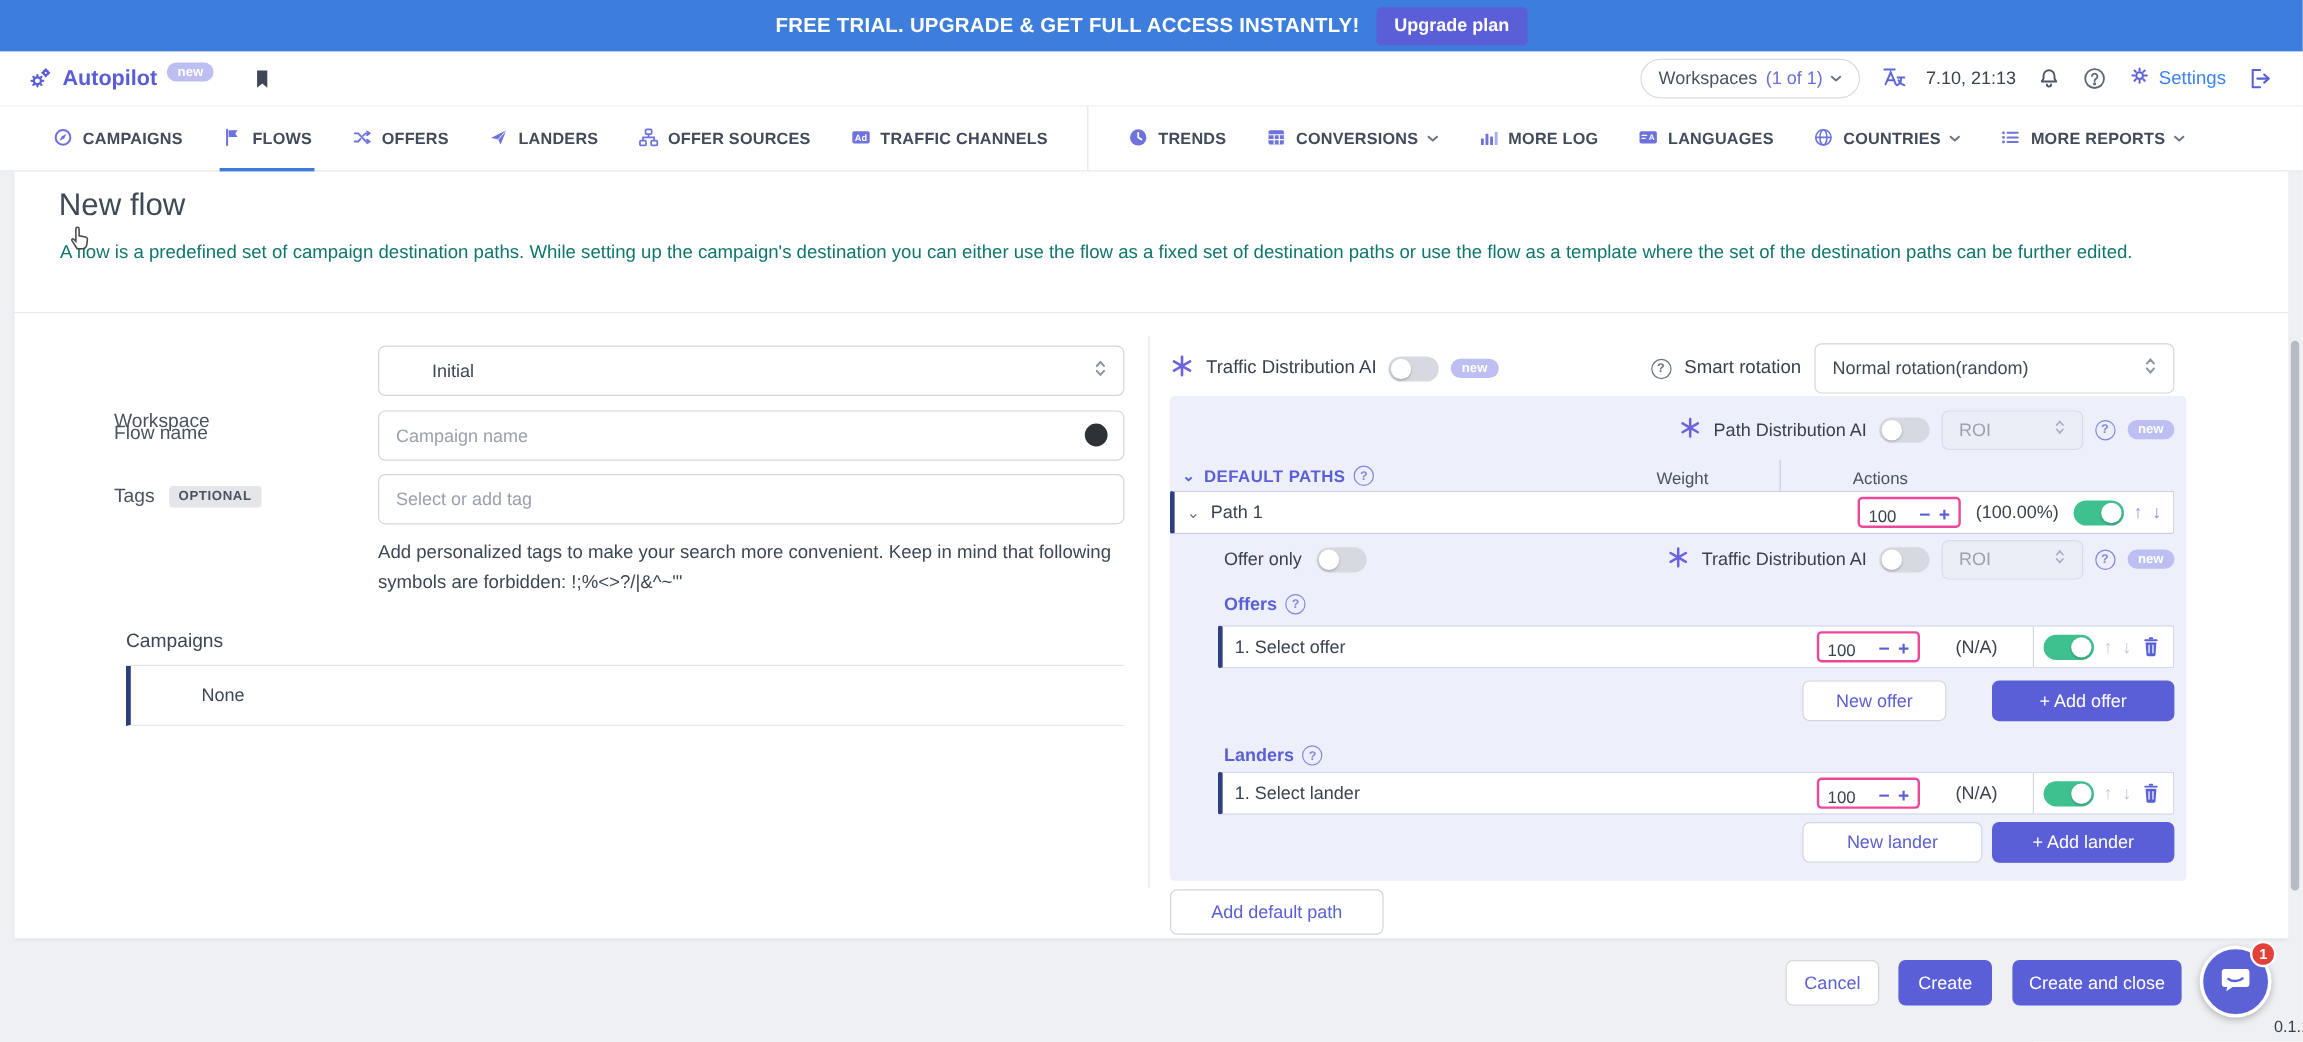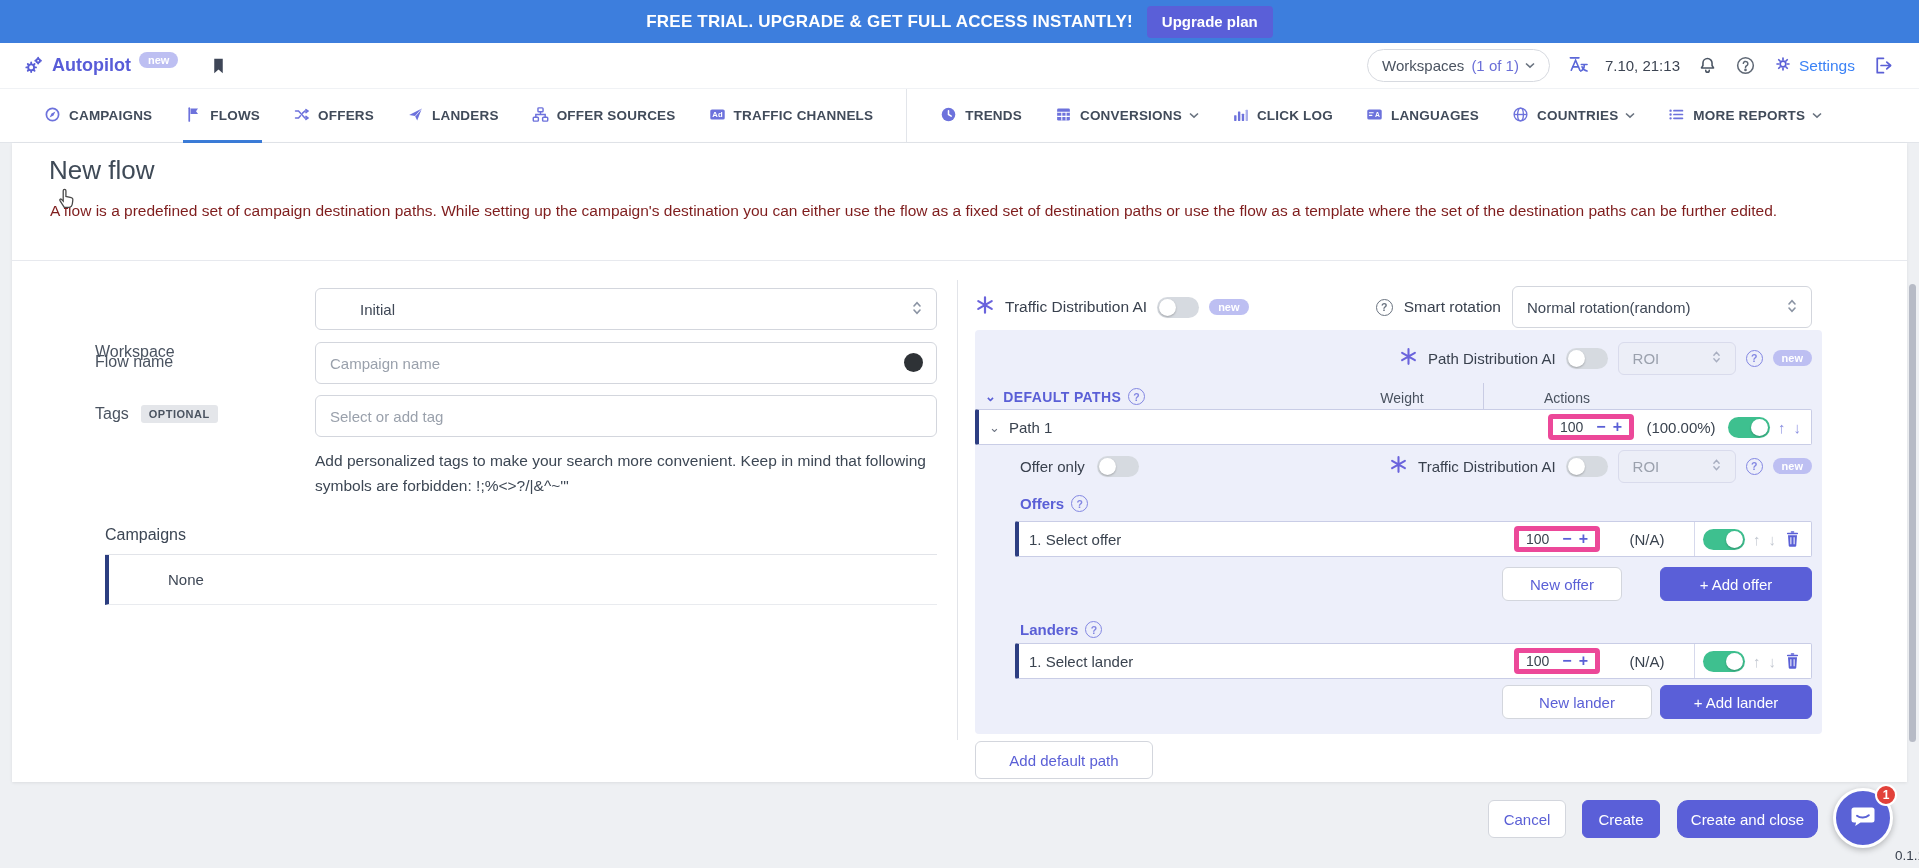--- a/index.html
+++ b/index.html
@@ -29,21 +29,21 @@
   
   .tabs { position:absolute; left:0; top:88px; width:1919px; height:55px; background:#fff; border-top:1px solid #f0f2f5; border-bottom:1px solid #e2e5ea; display:flex; align-items:center; gap:33px; padding-left:44px; }
   .tab { height:100%; display:flex; align-items:center; gap:8px; position:relative; cursor:pointer; font-size:13.5px; font-weight:bold; color:#414b5a; letter-spacing:.2px; white-space:nowrap; }
   .tab.active::after { content:""; position:absolute; left:-2px; right:-2px; bottom:-1px; height:3px; background:#3b7cd8; }
   .tab-divider { width:1px; align-self:stretch; background:#e2e5ea; }
   .chev { display:flex; margin-left:-1px; }
 
   
   .card { position:absolute; left:12px; top:143px; width:1895px; height:639px; background:#fff; box-shadow:0 1px 3px rgba(0,0,0,.08); }
   .page-title { position:absolute; left:37px; top:12px; font-size:26px; font-weight:400; color:#3f4a57; }
-  .page-desc { position:absolute; left:38px; top:55px; width:1815px; font-size:15.5px; line-height:25px; color:#7f1d1d; }
+  .page-desc { position:absolute; left:38px; top:55px; width:1815px; font-size:15.5px; line-height:25px; color:#0f766e; }
   .cursor-icon { position:absolute; left:42px; top:40px; z-index:5; }
   .head-divider { position:absolute; left:0; top:117px; width:1895px; height:1px; background:#e7e9ee; }
   .col-divider { position:absolute; left:945px; top:137px; width:1px; height:460px; background:#e2e4e9; }
 
   
   .f-label { position:absolute; left:83px; font-size:16px; color:#4a5360; }
   .f-input, .select { border:1px solid #d3d6dd; border-radius:6px; background:#fff; font-size:15px; color:#3f4856; }
   .f-input { position:absolute; left:303px; width:622px; height:42px; padding:0 40px 0 14px; font-family:"Liberation Sans", sans-serif; }
   .f-input::placeholder { color:#9aa1ac; }
   .select { display:flex; align-items:center; padding:0 14px; justify-content:space-between; cursor:pointer; }
@@ -68,21 +68,21 @@
   .smart-select { width:300px; height:42px; flex:none; }
   .lav-panel { position:absolute; left:963px; top:187px; width:847px; height:404px; background:#edeffa; border-radius:4px; }
   .pathai-row { position:absolute; left:1100px; top:198px; width:700px; height:34px; display:flex; align-items:center; justify-content:flex-end; gap:10px; font-size:15px; color:#39414e; }
   .roi-select { width:118px; height:33px; background:#eceef7; border-color:#d9dbec; color:#9ba1ad; flex:none; }
   .dp-title { position:absolute; left:973px; top:245px; display:flex; align-items:center; gap:7px; color:#5a5fd6; font-size:14px; font-weight:bold; letter-spacing:.4px; }
   .th-weight { position:absolute; left:1340px; top:247px; width:100px; text-align:center; font-size:14px; color:#49525f; }
   .th-actions { position:absolute; left:1485px; top:247px; width:140px; text-align:center; font-size:14px; color:#49525f; }
   .th-vline { position:absolute; left:1471px; top:240px; width:1px; height:28px; background:#c9cce4; }
   .prow { position:absolute; height:36px; background:#fff; border:1px solid #c9cde6; border-left:4px solid #2d3e82; border-radius:2px; display:flex; align-items:center; padding:0 10px; font-size:15px; color:#3a434f; gap:8px; }
   .prow .name { flex:1; display:flex; align-items:center; gap:9px; }
-  .wbox { width:86px; height:26px; border:5px solid #ec4899; border-radius:4px; background:#fff; display:flex; align-items:center; padding:0 7px; gap:7px; flex:none; }
+  .wbox { width:86px; height:26px; border:2px solid #ec4899; border-radius:4px; background:#fff; display:flex; align-items:flex-end; padding:0 7px; gap:7px; flex:none; }
   .wbox .val { flex:1; font-size:14px; color:#3a434f; }
   .wbox .pm { color:#5a5fd6; font-size:16px; font-weight:bold; cursor:pointer; line-height:1; }
   .pct { width:78px; text-align:center; flex:none; }
   .row-vline { width:1px; align-self:stretch; background:#d6d9ec; }
   .arr { font-size:15px; cursor:pointer; }
   .arr.en { color:#8d92e2; }
   .arr.dis { color:#c3c8d1; }
   .chev-gray { color:#6b7280; font-size:13px; }
   .offeronly-row { position:absolute; left:963px; top:306px; width:837px; height:34px; display:flex; align-items:center; font-size:15px; color:#39414e; }
   .sec-title { position:absolute; display:flex; align-items:center; gap:7px; color:#5a5fd6; font-size:15px; font-weight:bold; }
@@ -242,21 +242,21 @@
         </svg>
       </span>
   </div>
   <div class="tab">
     <span><svg width="17" height="17" viewBox="0 0 20 20" fill="#6d72dc">
           <rect x="2.5" y="11" width="2.8" height="6.5" rx="0.6"></rect>
           <rect x="7" y="6.5" width="2.8" height="11" rx="0.6"></rect>
           <rect x="11.5" y="9" width="2.8" height="8.5" rx="0.6"></rect>
           <rect x="16" y="4.5" width="2.8" height="13" rx="0.6" fill="#a9aeec"></rect>
         </svg></span>
-    <span>CLICK LOG</span>
+    <span>MORE LOG</span>
   </div>
   <div class="tab">
     <span><svg width="17" height="17" viewBox="0 0 20 20">
           <rect x="1.5" y="4" width="17" height="12" rx="2" fill="#6d72dc"></rect>
           <path d="M4 8h4.5M4 11h3" stroke="#fff" stroke-width="1.3" stroke-linecap="round"></path>
           <text x="13.6" y="13" font-size="8" font-weight="bold" fill="#fff" text-anchor="middle" font-family="Liberation Sans, sans-serif">A</text>
         </svg></span>
     <span>LANGUAGES</span>
   </div>
   <div class="tab">
@@ -466,21 +466,21 @@
     </span>
   </div>
   <button class="btn" style="position:absolute; left:1490px; top:542px; width:150px; height:34px;">New lander</button>
   <button class="btn primary" style="position:absolute; left:1648px; top:542px; width:152px; height:34px;">+ Add lander</button>
 
   <button class="btn" style="position:absolute; left:963px; top:598px; width:178px; height:38px;">Add default path</button>
 </div>
 
 <button class="btn foot-btn" style="left:1488px; width:78px;">Cancel</button>
 <button class="btn primary foot-btn" style="left:1582px; width:78px;">Create</button>
-<button class="btn primary foot-btn" style="left:1677px; width:141px;border-radius:11px;">Create and close</button>
+<button class="btn primary foot-btn" style="left:1677px; width:141px;">Create and close</button>
 
 <div class="chat-fab">
   <span>
     <svg width="30" height="30" viewBox="0 0 30 30">
         <path d="M6 6.5h18a2.5 2.5 0 0 1 2.5 2.5v10a2.5 2.5 0 0 1-2.5 2.5H12.5l-5.3 3.6.9-3.6H6A2.5 2.5 0 0 1 3.5 19V9A2.5 2.5 0 0 1 6 6.5z" fill="#fff"></path>
         <path d="M9 14.8c3.2 2.5 8.8 2.3 11.8-.5" stroke="#5a62d6" stroke-width="2" fill="none" stroke-linecap="round"></path>
       </svg>
   </span>
 </div>
 <div class="chat-badge">1</div>

